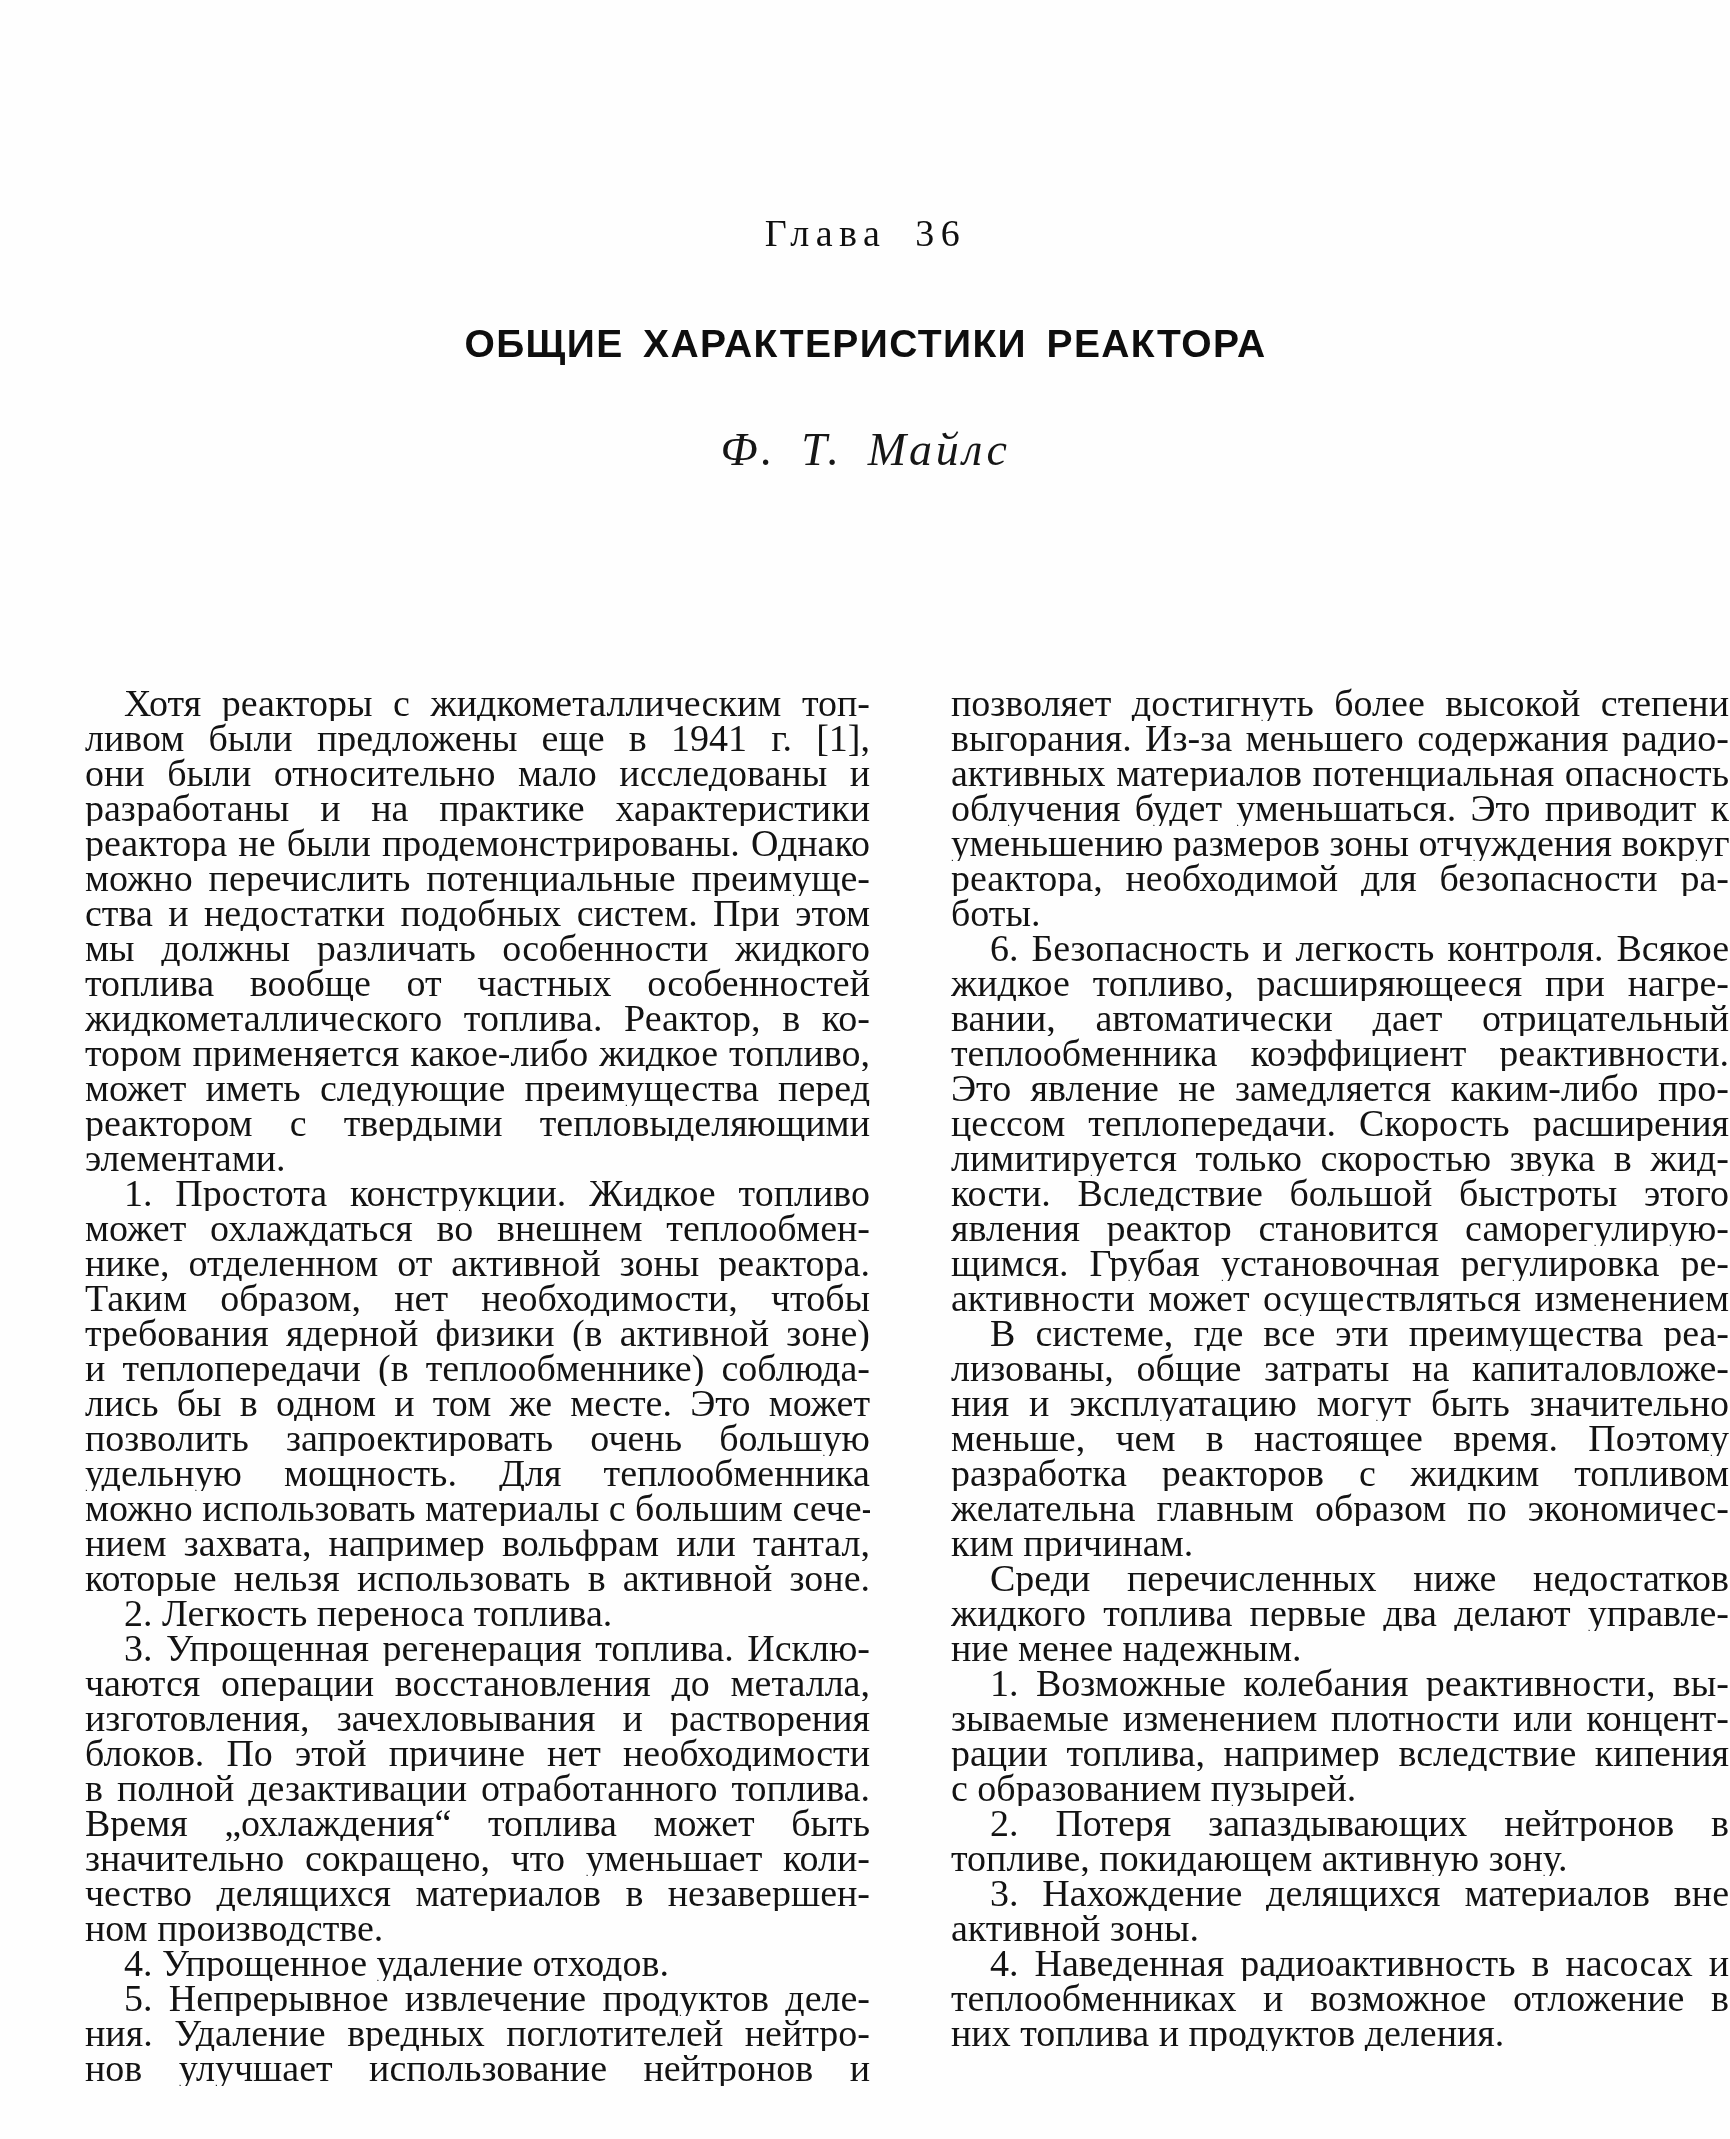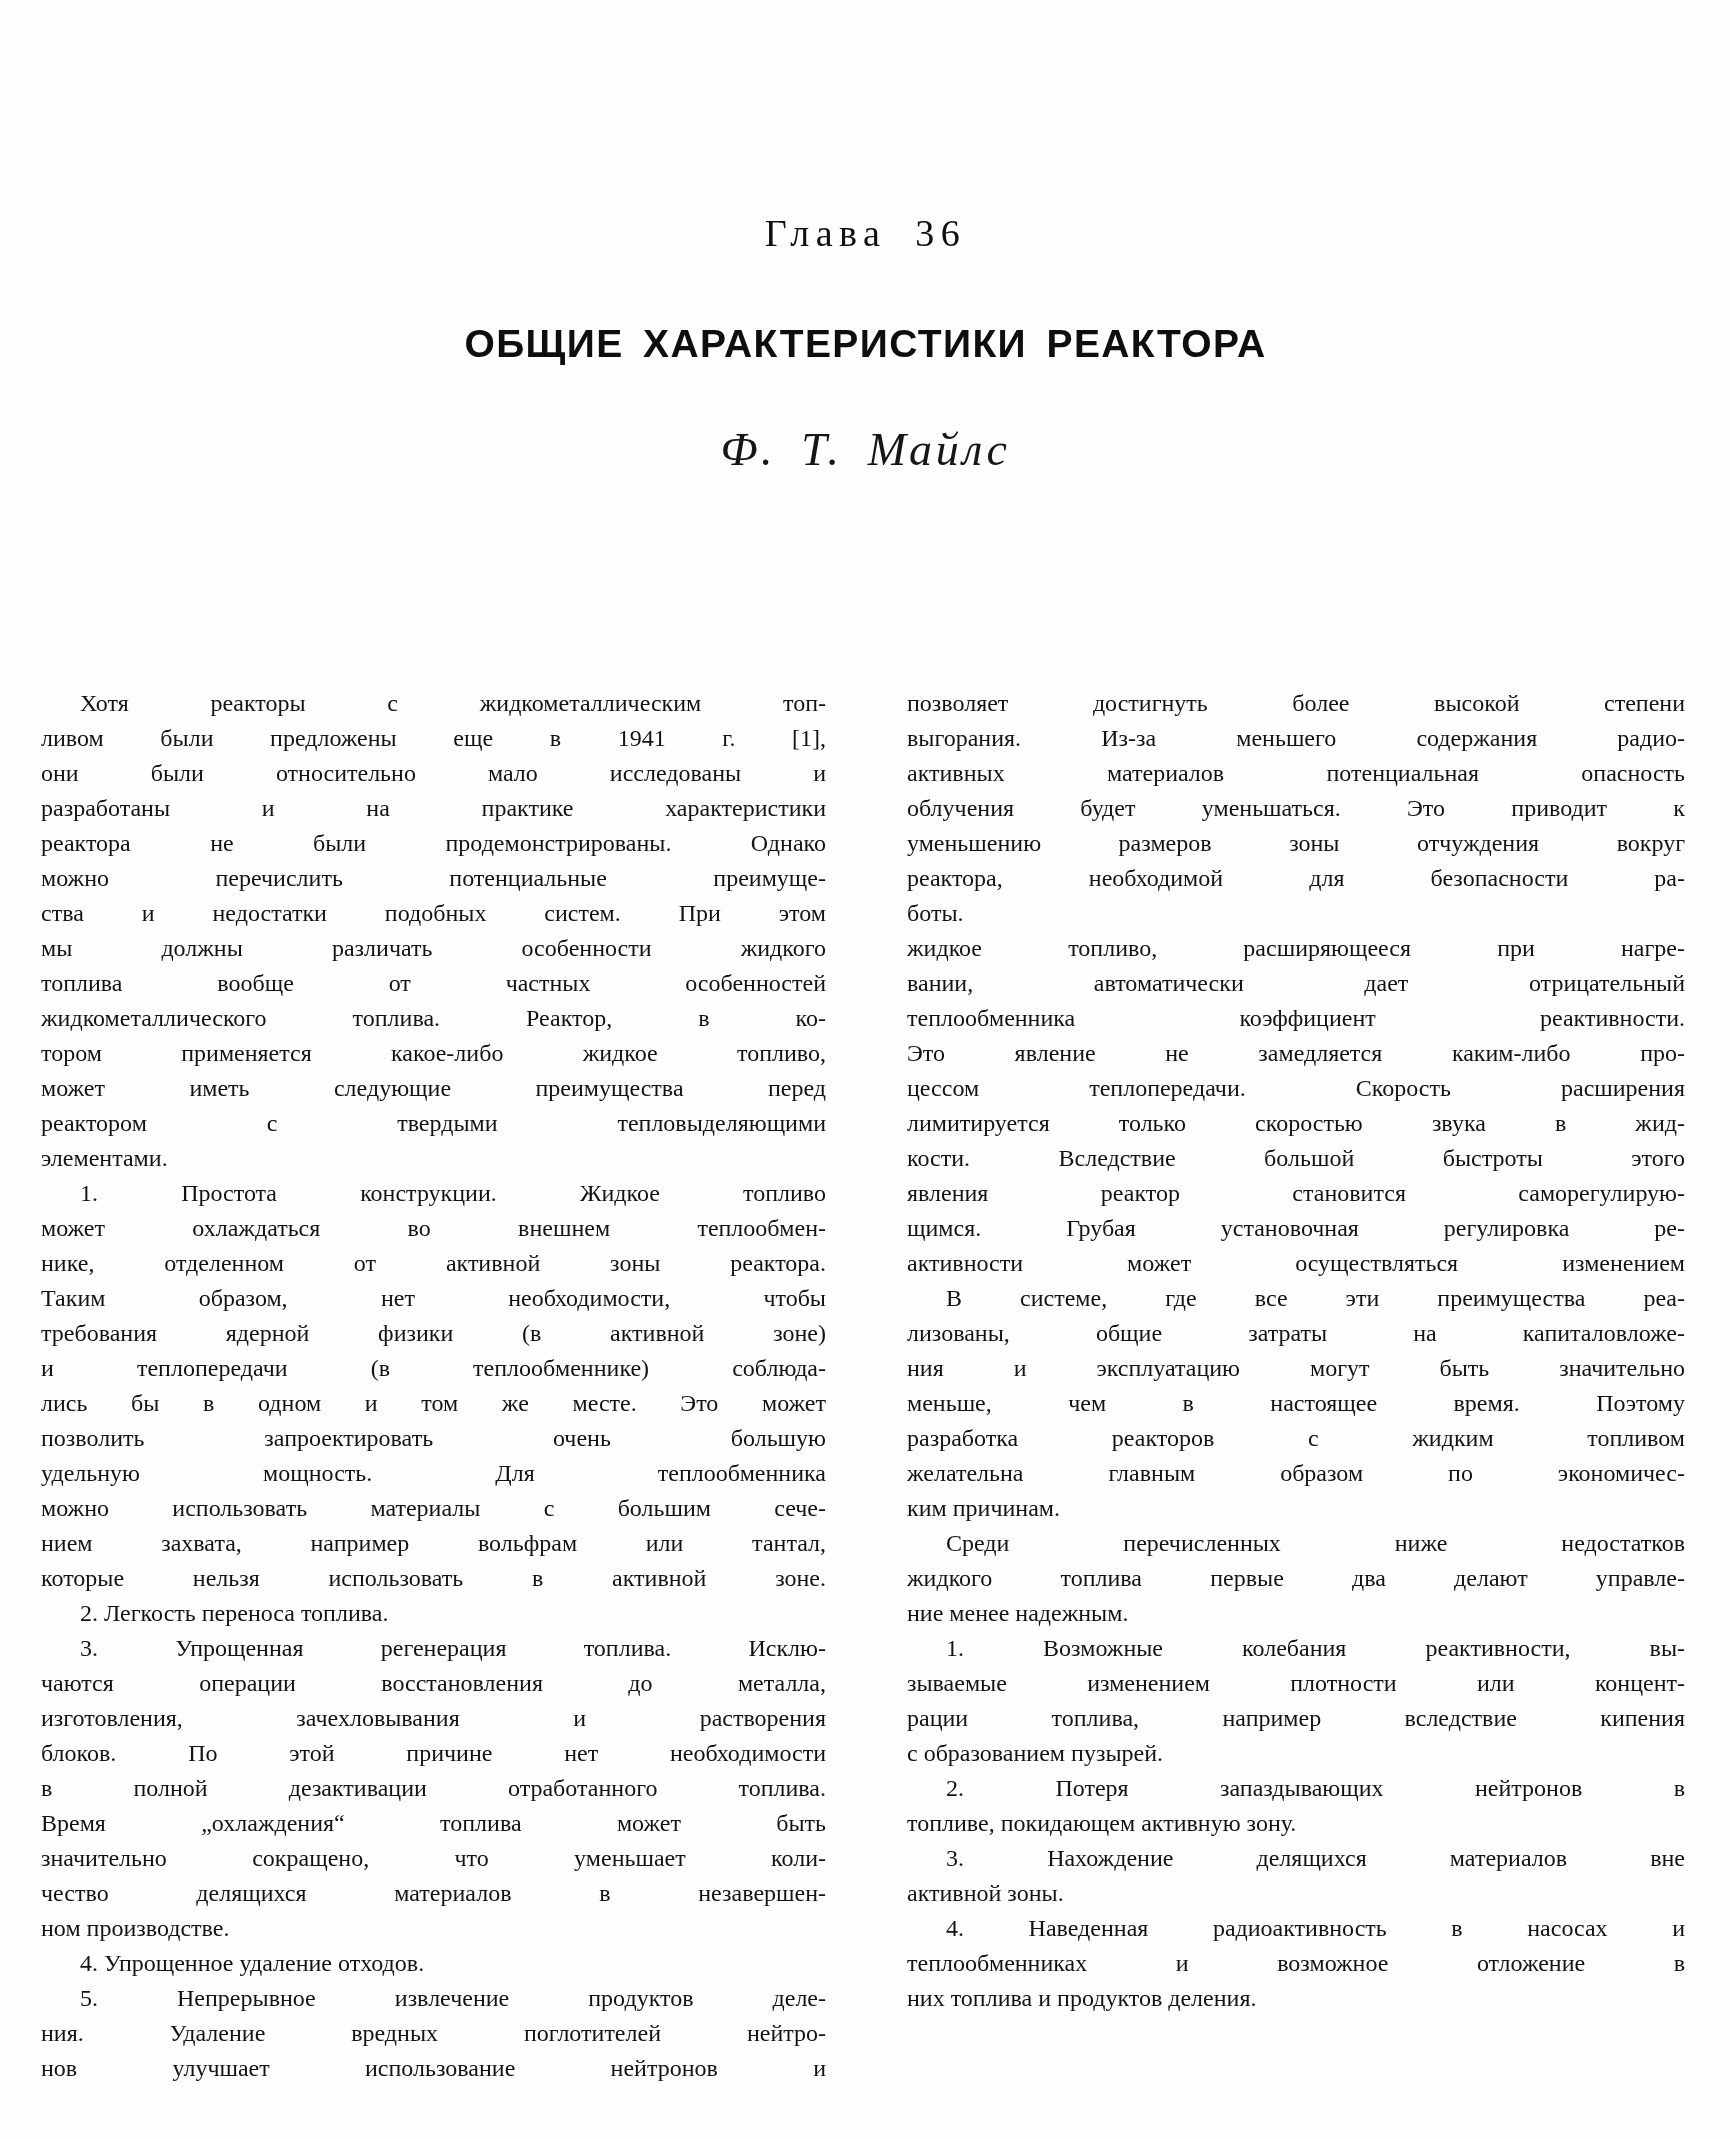--- a/index.html
+++ b/index.html
@@ -32,22 +32,23 @@
     position: absolute; left: 0; right: 0; top: 431px;
     text-align: center;
     font-style: italic;
     font-size: 46px; line-height: 38px;
     letter-spacing: 3.6px; word-spacing: 10px;
     color: #161616;
   }
 
   .column {
     position: absolute; top: 686px;
-    font-size: 24px; line-height: 35px;
+    font-size: 38px; line-height: 35px;
     color: #131313;
+    margin-left: 44px;
   }
   .column.left  { left: 41px;   width: 785px; }
   .column.right { left: 907px; width: 778px; }
 
   .line {
     height: 35px;
     overflow: hidden;
     white-space: nowrap;
     text-align: justify;
     text-align-last: justify;
@@ -110,20 +111,21 @@
     </div>
 
   <div class="column right">
       <div class="line">позволяет достигнуть более высокой степени</div>
       <div class="line">выгорания. Из-за меньшего содержания радио-</div>
       <div class="line">активных материалов потенциальная опасность</div>
       <div class="line">облучения будет уменьшаться. Это приводит к</div>
       <div class="line">уменьшению размеров зоны отчуждения вокруг</div>
       <div class="line">реактора, необходимой для безопасности ра-</div>
       <div class="line endline">боты.</div>
+      <div class="line indent">6. Безопасность и легкость контроля. Всякое</div>
       <div class="line">жидкое топливо, расширяющееся при нагре-</div>
       <div class="line">вании, автоматически дает отрицательный</div>
       <div class="line">теплообменника коэффициент реактивности.</div>
       <div class="line">Это явление не замедляется каким-либо про-</div>
       <div class="line">цессом теплопередачи. Скорость расширения</div>
       <div class="line">лимитируется только скоростью звука в жид-</div>
       <div class="line">кости. Вследствие большой быстроты этого</div>
       <div class="line">явления реактор становится саморегулирую-</div>
       <div class="line">щимся. Грубая установочная регулировка ре-</div>
       <div class="line">активности может осуществляться изменением</div>

